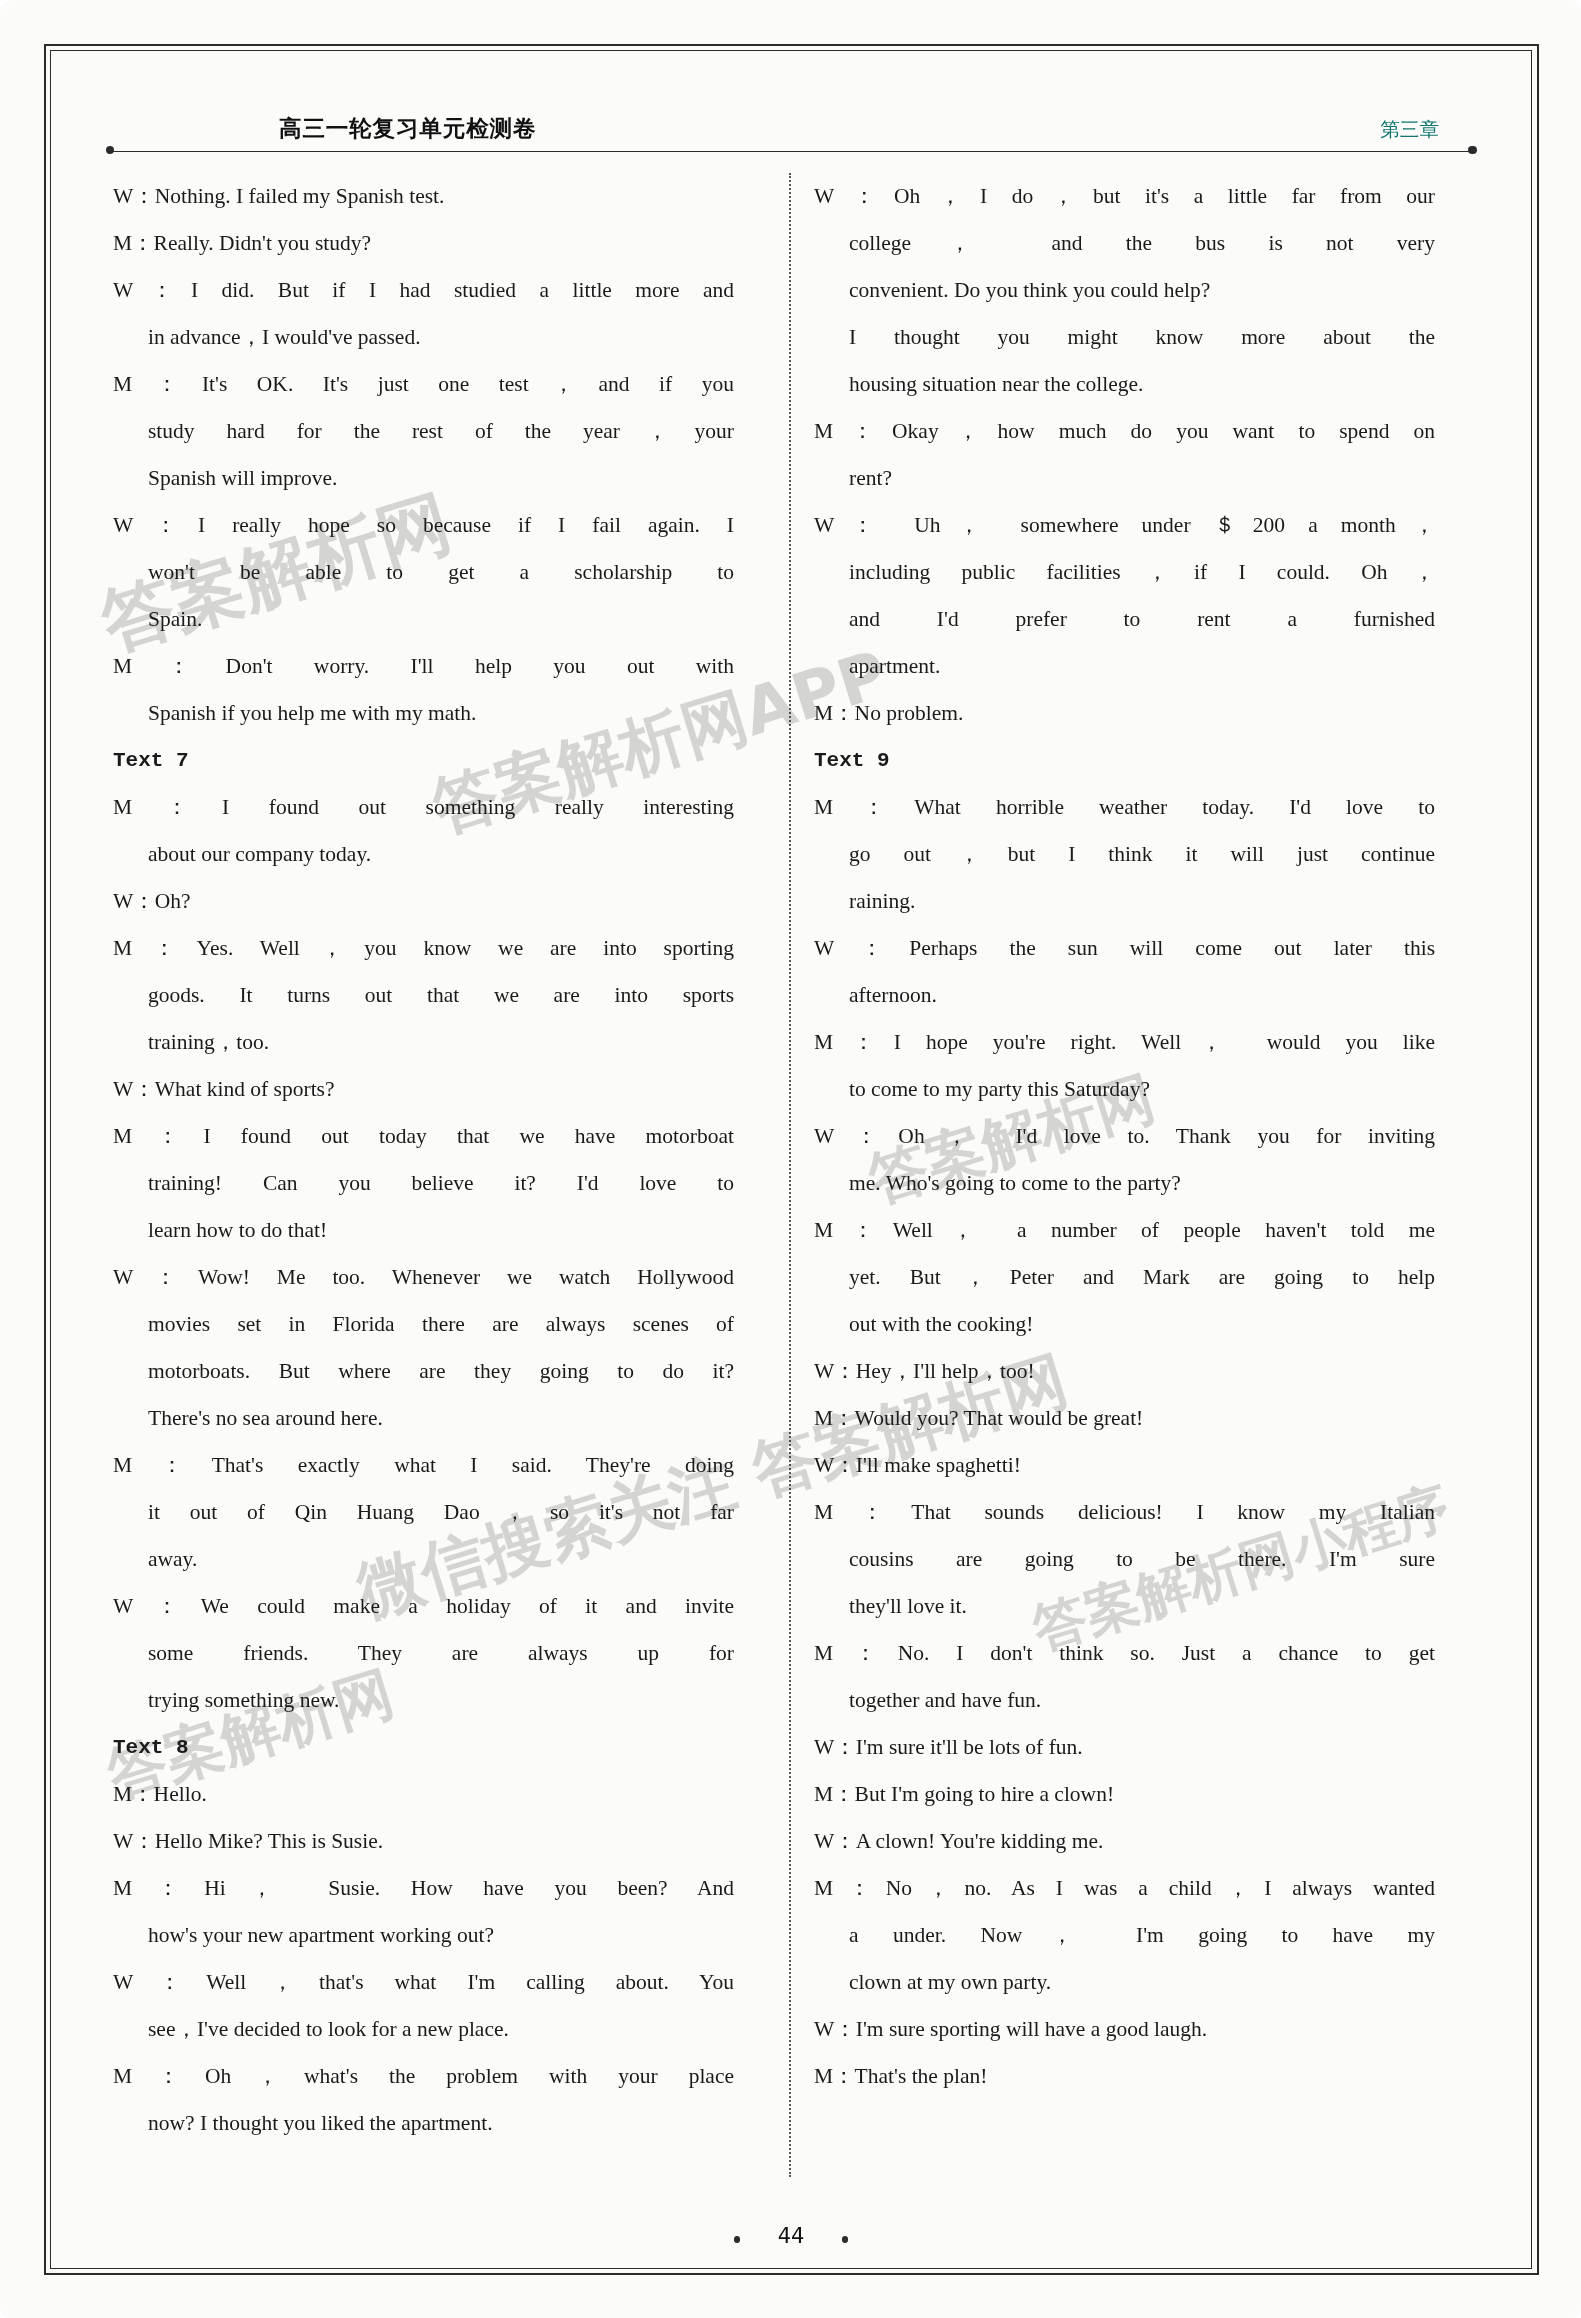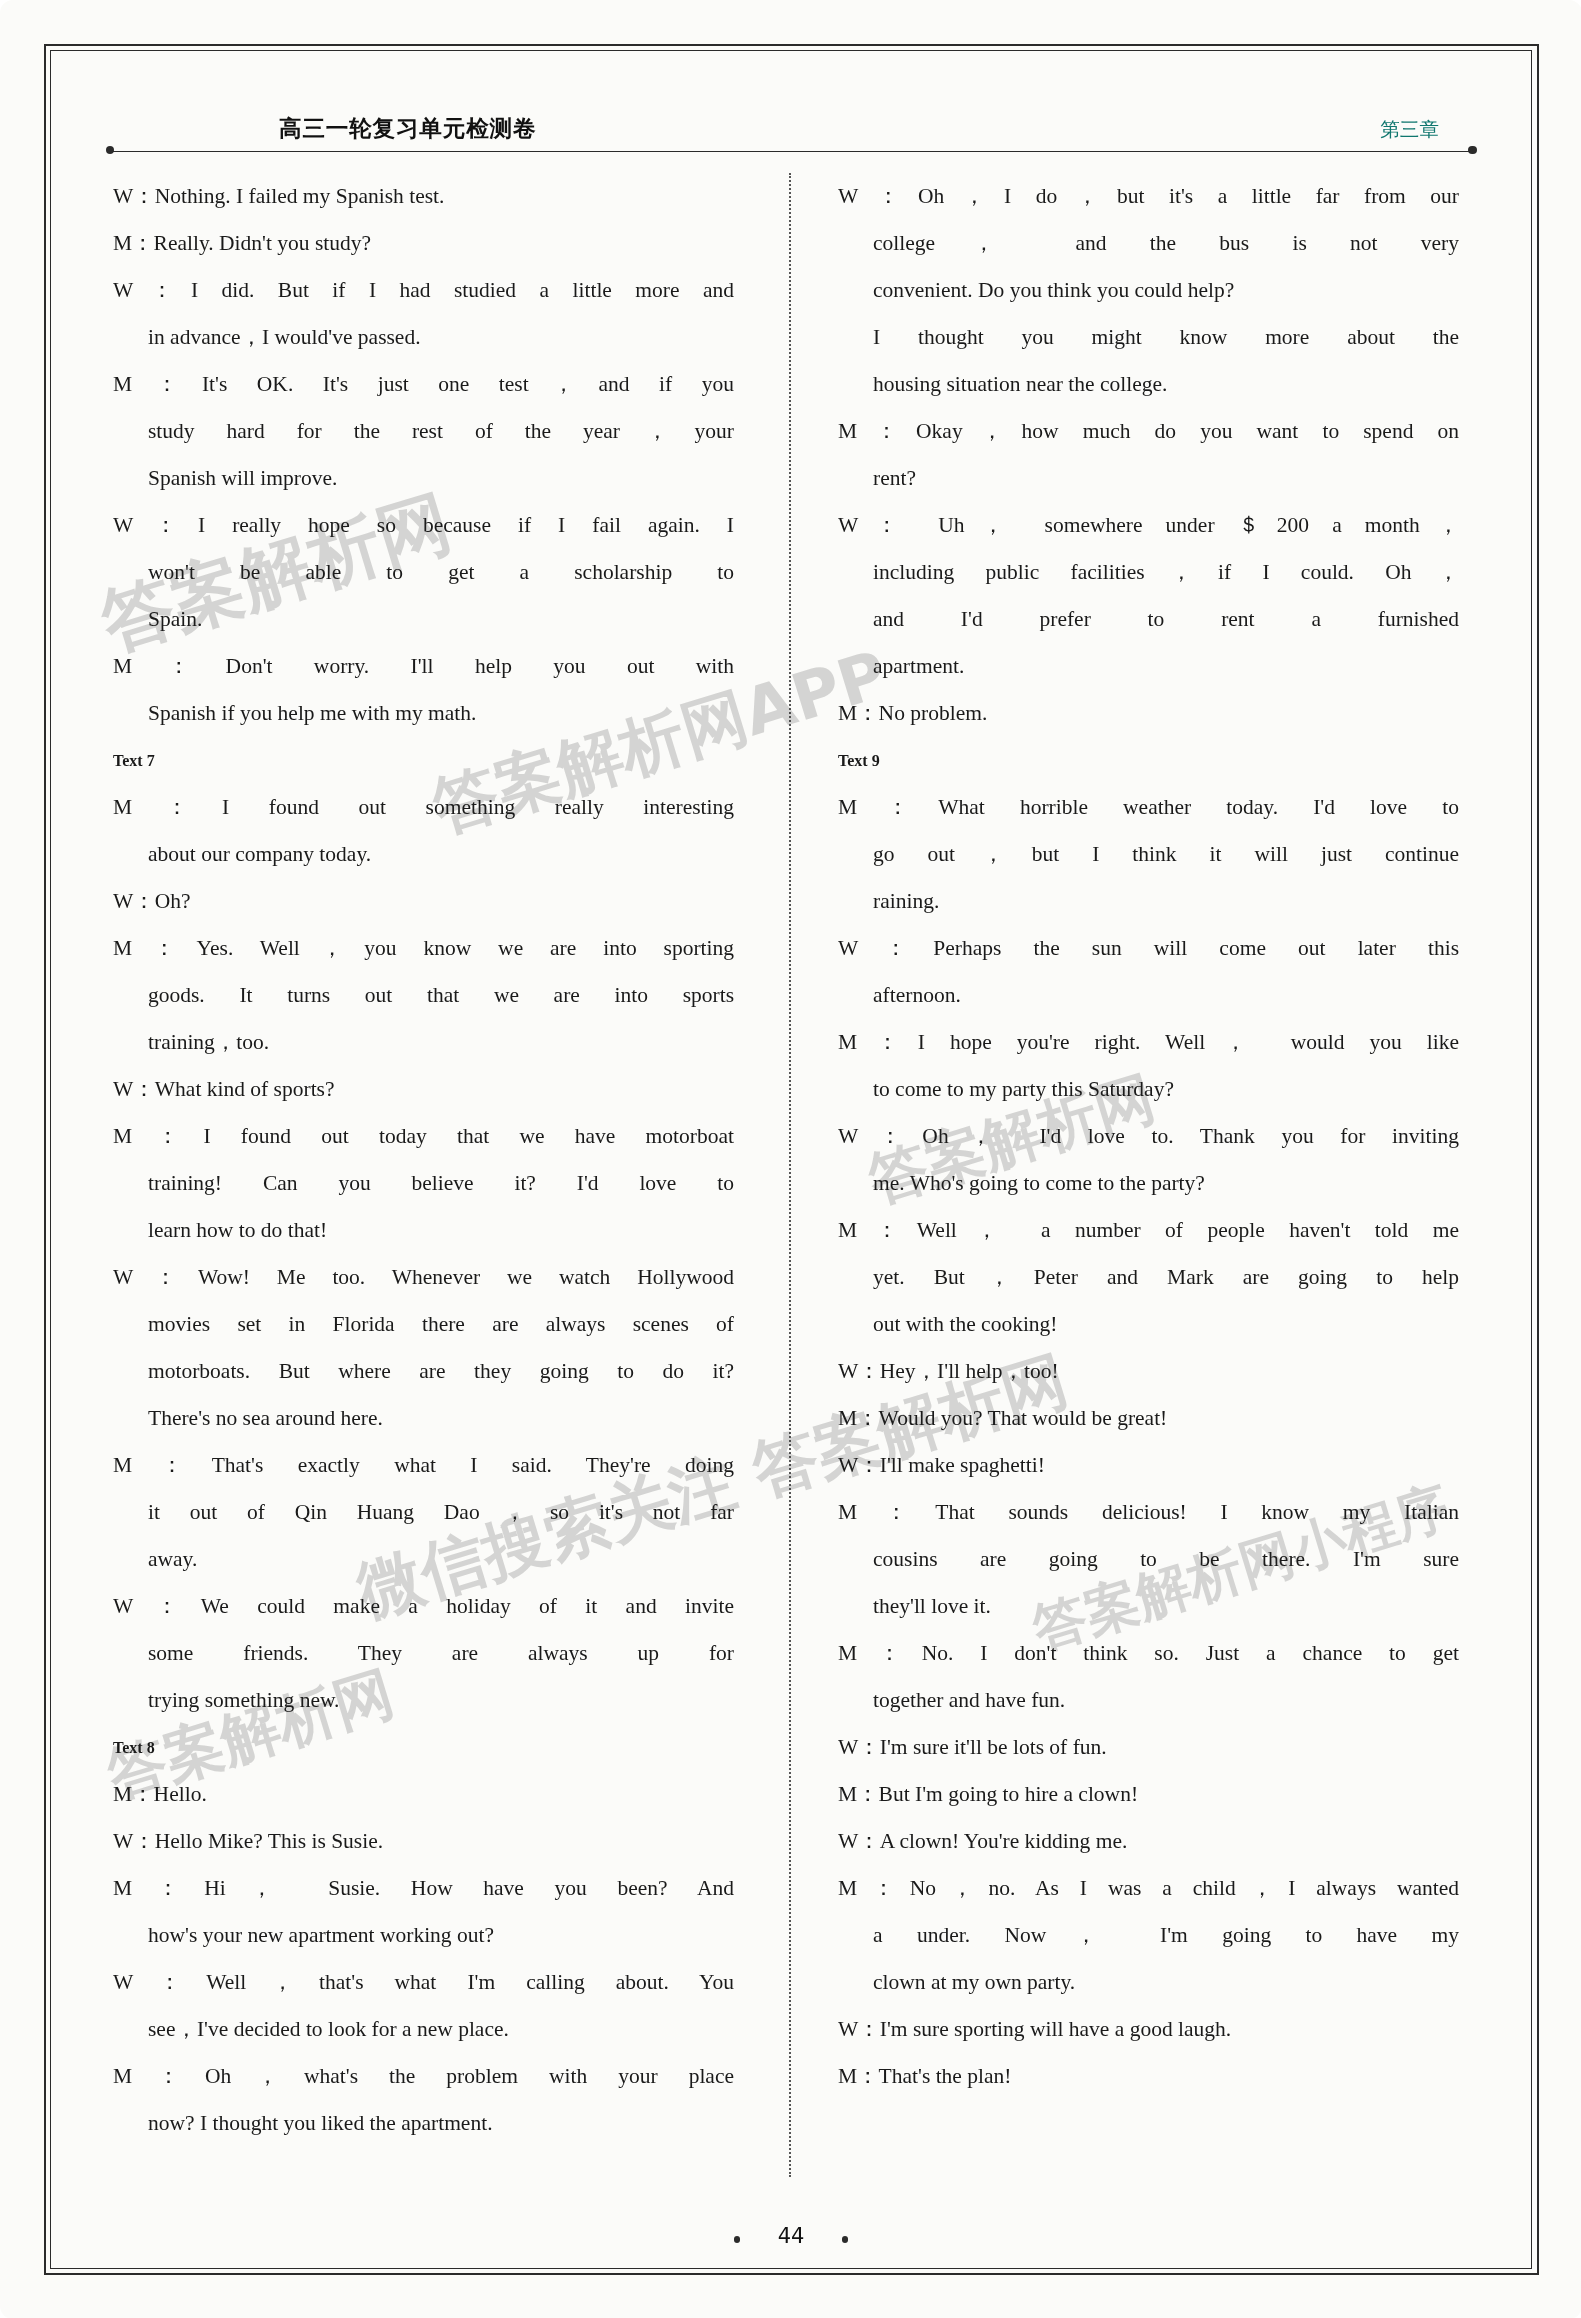--- a/index.html
+++ b/index.html
@@ -97,21 +97,21 @@
     width: 1356px;
     height: 2004px;
   }
   .col {
     position: absolute;
     top: 0;
     width: 655px;
     height: 2004px;
   }
   .col-left { left: 0; }
-  .col-right { left: 725px; }
+  .col-right { left: 701px; }
   .col-divider {
     position: absolute;
     left: 676px;
     top: 0;
     width: 0;
     height: 2004px;
     border-left: 2.3px dotted #555;
   }
   .ln {
     display: block;
@@ -119,23 +119,23 @@
     font-size: 21.5px;
     line-height: 47px;
     white-space: nowrap;
   }
   
   .ind { padding-left: 35px; }
   .texthead {
     display: block;
     height: 47px;
     line-height: 47px;
-    font-family: Liberation Serif, serif;
+    font-family: Liberation Mono, monospace;
     font-weight: bold;
-    font-size: 16px;
+    font-size: 21px;
   }
   .spread {
     display: inline-block;
     width: 621px;
     text-align: justify;
     text-align-last: justify;
     white-space: normal;
     font-size: 21.5px;
   }
   .spread-ind {

